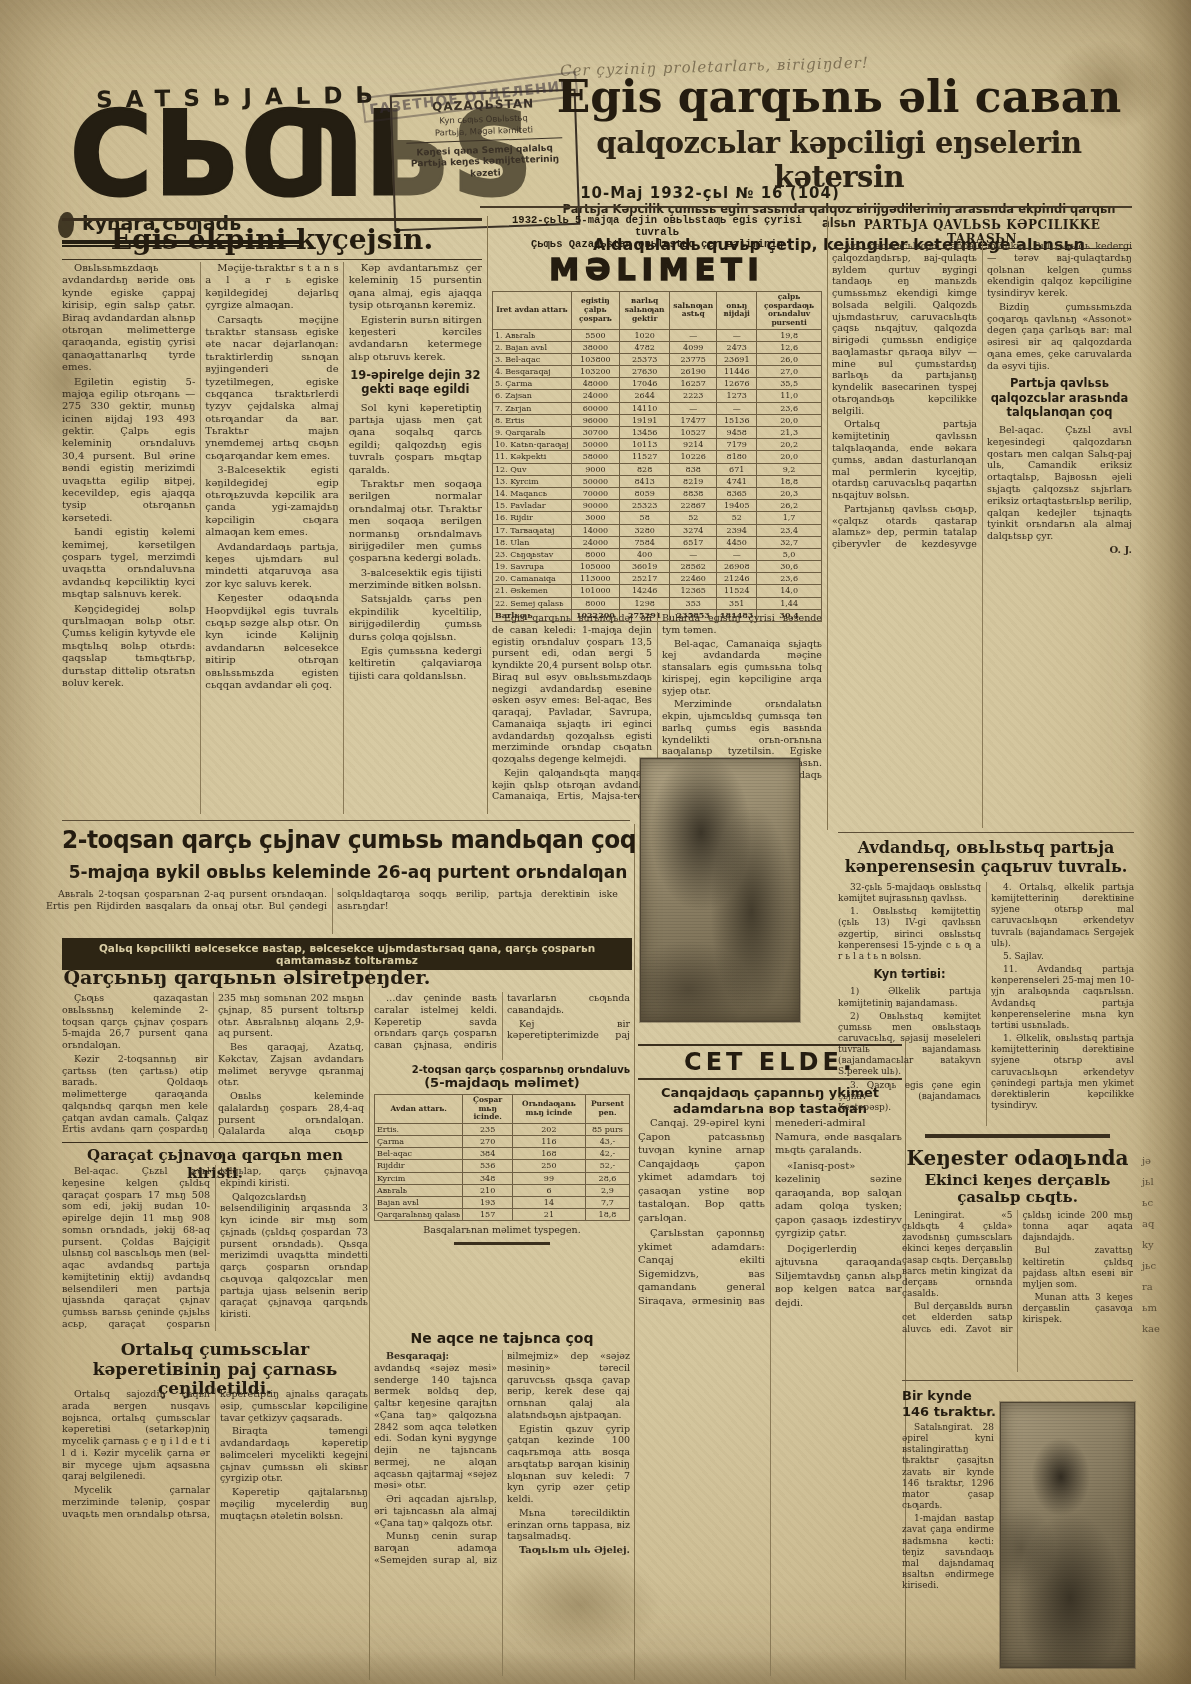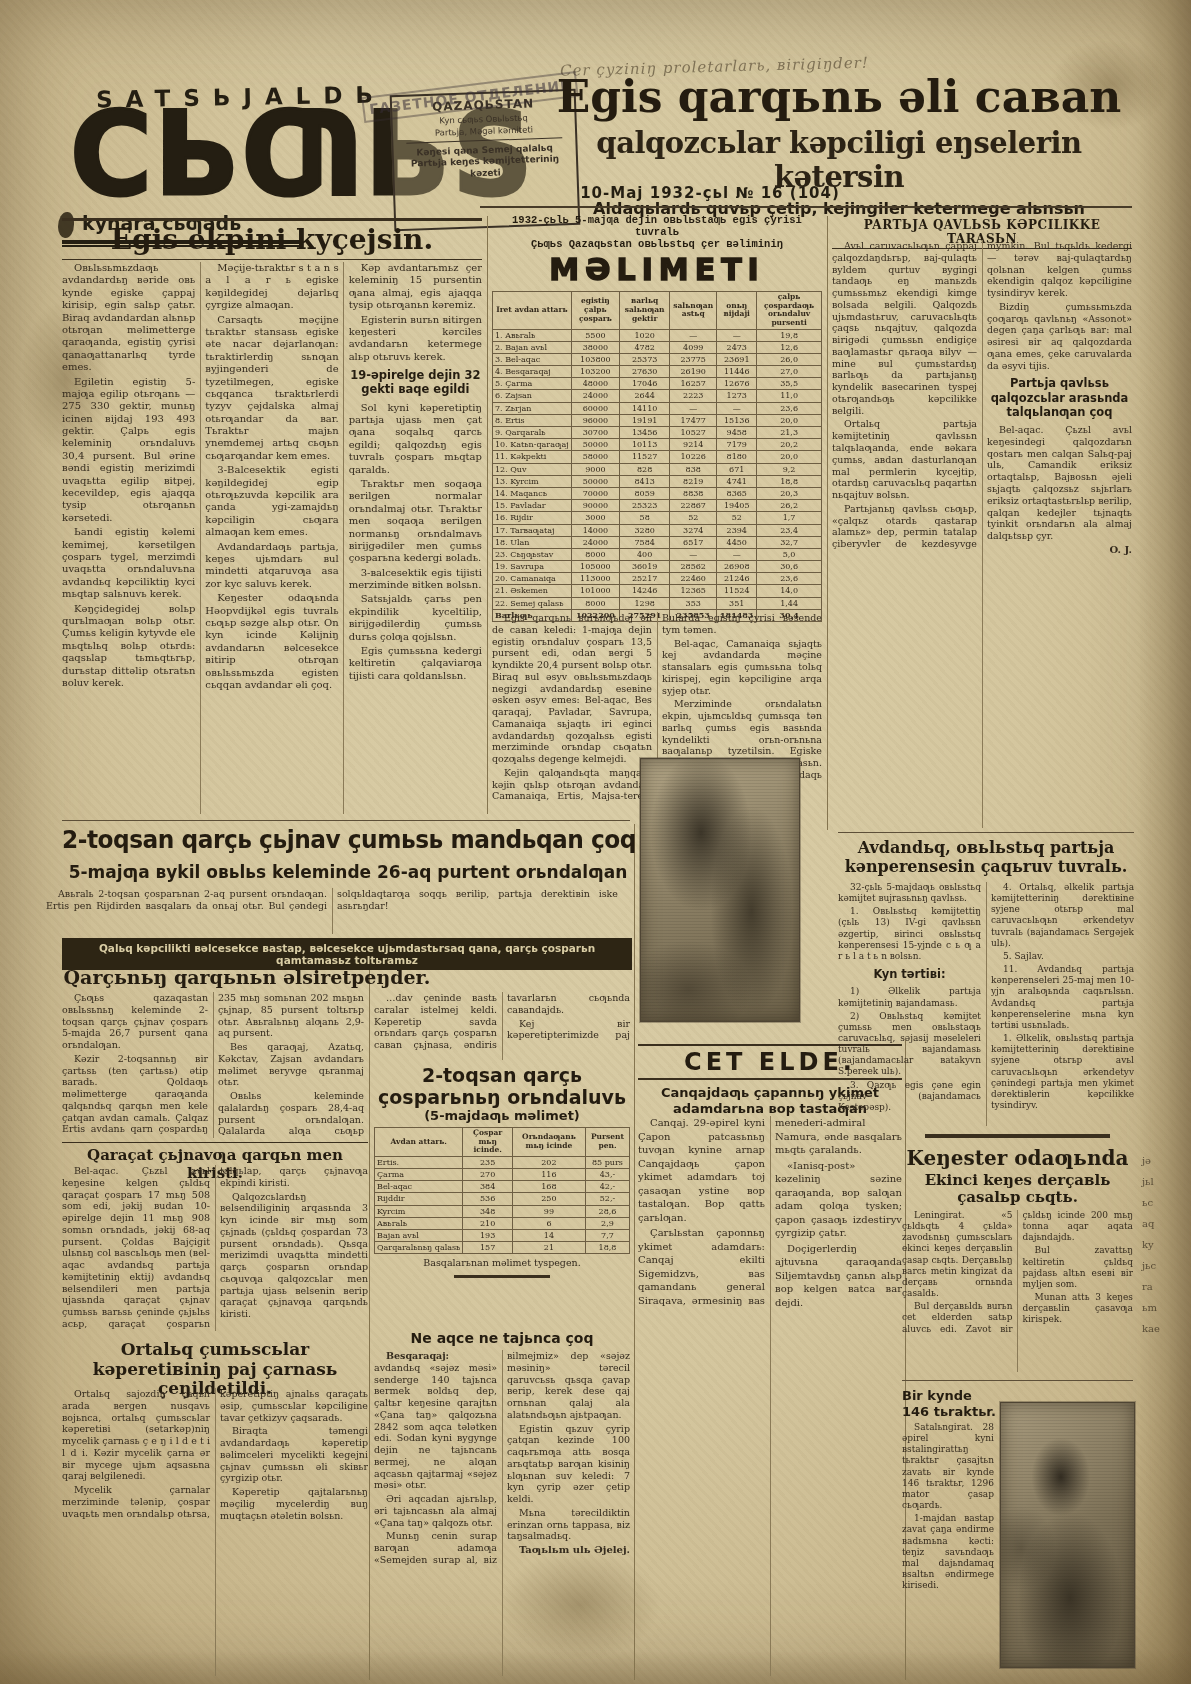--- a/index.html
+++ b/index.html
@@ -69,21 +69,21 @@
   #a3-head{left:832px;top:218px;width:300px;font-size:12px;letter-spacing:.5px;border-bottom:1px solid #3a2f1e;padding-bottom:2px;}
   #a3-body{left:832px;top:240px;width:300px;height:588px;font-size:9.5px;}
   #tq-head{left:62px;top:826px;width:572px;font-size:24px;letter-spacing:-.5px;white-space:nowrap;transform:scaleX(.97);transform-origin:left;}
   #tq-sub{left:62px;top:862px;width:572px;font-size:17px;}
   #tq-intro{left:46px;top:888px;width:572px;height:46px;font-size:9.5px;}
   #tq-bar{left:62px;top:938px;width:564px;background:#2d2514;color:#d9cda4;font-family:"DejaVu Sans","Liberation Sans",sans-serif;font-weight:bold;font-size:10.5px;text-align:center;padding:4px 3px;}
   #tq-sec{left:62px;top:966px;width:370px;font-size:19px;}
   #tq-left{left:62px;top:992px;width:302px;height:146px;font-size:9.5px;}
   #tq-right{left:374px;top:992px;width:256px;height:68px;font-size:9.5px;}
   #t2{left:374px;top:1064px;width:256px;}
-  #t2 .h1{font-size:19px;} #t2 .h2{font-size:13px;margin-bottom:4px;}
+  #t2 .h1{font-size:10px;text-align:right;} #t2 .h2{font-size:13px;margin-bottom:4px;}
   #t2 .note{font-size:9.5px;text-align:center;margin-top:3px;}
   #t2 .minibar{width:96px;height:3px;background:#3a2f1e;margin:7px auto 0;}
   #f-head{left:374px;top:1330px;width:256px;font-size:14px;}
   #f-body{left:374px;top:1350px;width:256px;height:326px;font-size:9.5px;}
   #k-head{left:62px;top:1142px;width:306px;font-size:15px;border-top:1px solid #3a2f1e;padding-top:3px;}
   #k-body{left:62px;top:1165px;width:306px;height:166px;font-size:9.5px;}
   #l-head{left:62px;top:1340px;width:306px;font-size:17px;line-height:1.15;}
   #l-body{left:62px;top:1388px;width:306px;height:288px;font-size:9.5px;}
   #cet{left:638px;top:1044px;width:264px;}
   #cet .sec{font-size:24px;letter-spacing:4px;border-top:2px solid #3a2f1e;border-bottom:2px solid #3a2f1e;padding:2px 0;}
@@ -136,20 +136,21 @@
     <div class="sep"></div>
     <div class="l4">Kəŋesi qana Semej qalalьq Partьja keŋes kəmijtetteriniŋ kəzeti</div>
   </div>
   <div class="rubber">ГАЗЕТНОЕ ОТДЕЛЕНИЕ</div>
 
   <div class="abs dateline" style="left:560px;top:184px;width:300px;">10-Maj 1932-çьl № 16 (104)</div>
 
   <div class="abs" style="left:545px;top:74px;width:588px;">
     <div class="lead-h1">Egis qarqьnь əli caʙan</div>
     <div class="lead-h2">qalqozcьlar kəpciligi eŋselerin kətersin</div>
+    <div class="lead-d1">Partьja Kəpcilik çumьsь egin sasьnda qalqoz ʙirijgədileriniŋ arasьnda ekpindi qarqьn alsьn</div>
     <div class="lead-d2">Aldaqьlardь quvьp çetip, kejingiler ketermege alьnsьn</div>
   </div>
 
   <div class="hr" style="left:480px;top:206px;width:652px;"></div>
 
   <div class="vr" style="left:487px;top:216px;height:598px;"></div>
   <div class="vr" style="left:827px;top:216px;height:614px;"></div>
   <div class="vr" style="left:634px;top:824px;height:856px;"></div>
   <div class="vr" style="left:905px;top:1040px;height:640px;"></div>
   <div class="vr" style="left:369px;top:966px;height:714px;"></div>

